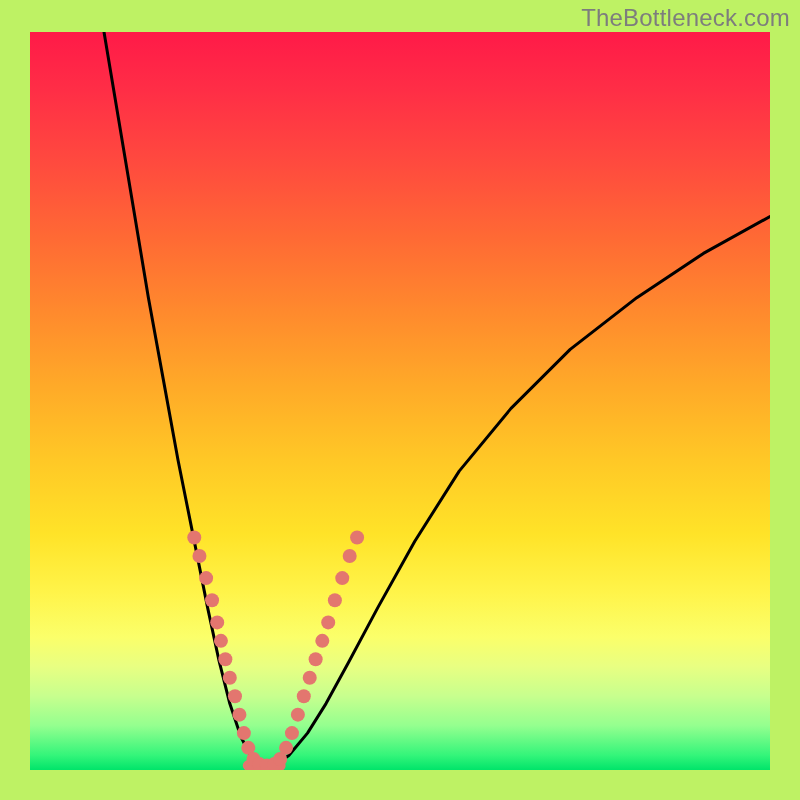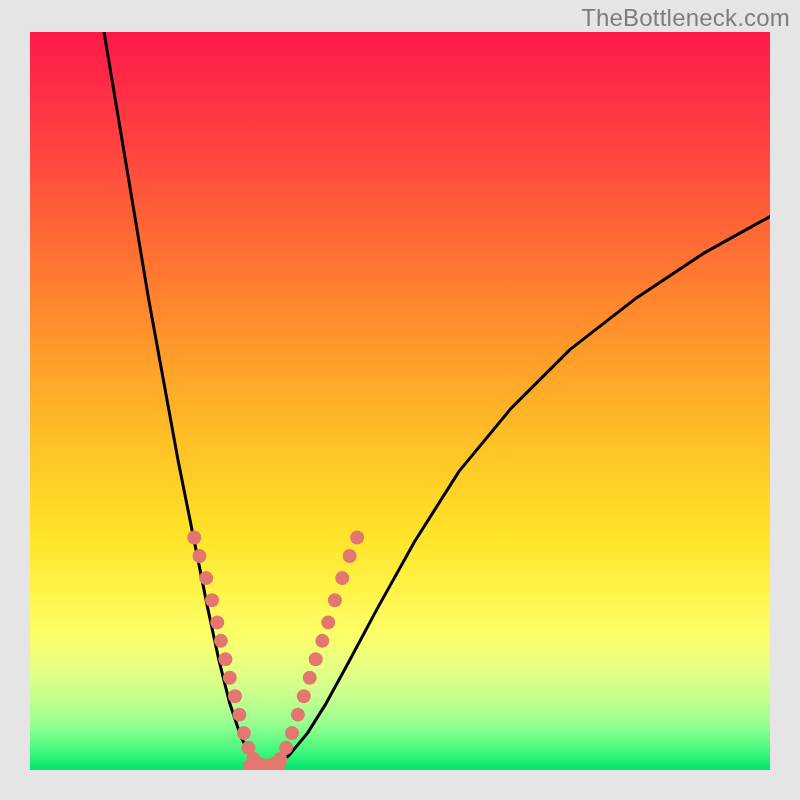--- a/index.html
+++ b/index.html
@@ -8,21 +8,21 @@
     width: 800px;
     height: 800px;
     overflow: hidden;
     background: #000;
     font-family: Arial, Helvetica, sans-serif;
   }
   .stage {
     position: relative;
     width: 800px;
     height: 800px;
-    background: #e5e5e5;
+    background: #bef264;
   }
   .watermark {
     position: absolute;
     top: 4px;
     right: 10px;
     color: #7d7d7d;
     font-size: 24px;
     font-weight: 400;
     letter-spacing: 0.2px;
     z-index: 5;

